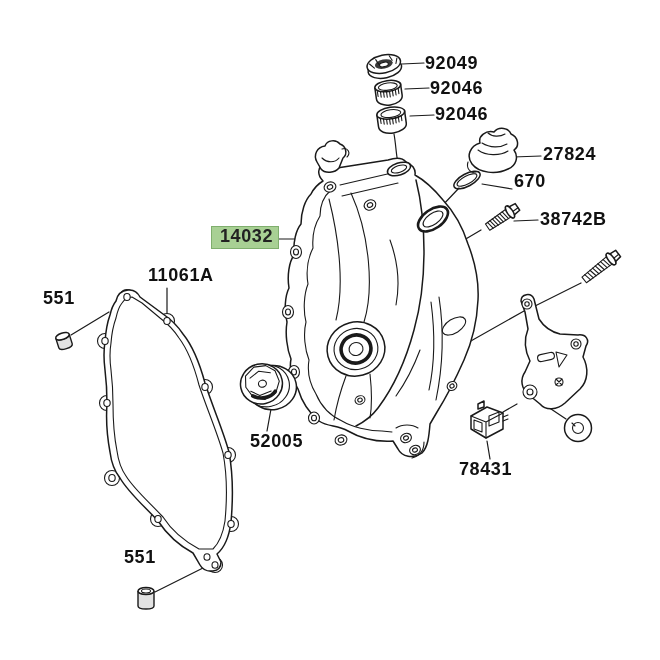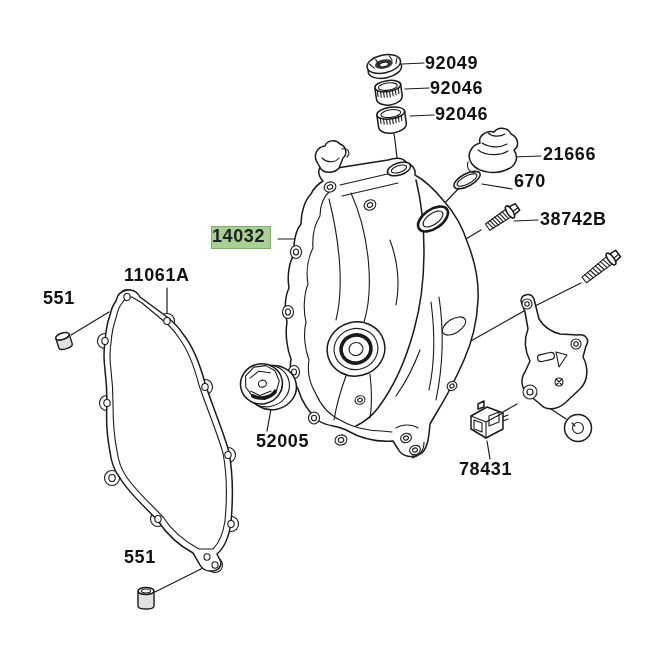--- a/index.html
+++ b/index.html
@@ -1,21 +1,21 @@
 <!DOCTYPE html>
 <html><head>
 <meta charset="utf-8">
 <style>
   html,body{margin:0;padding:0;background:#ffffff;}
   #stage{position:relative;width:660px;height:660px;background:#fff;overflow:hidden;
          font-family:"Liberation Sans",sans-serif;}
   #art{position:absolute;left:0;top:0;}
   .lbl{position:absolute;font:bold 18px "Liberation Sans",sans-serif;letter-spacing:.6px;
        color:#111;white-space:nowrap;line-height:19px;}
-  .lbl.hl{background:#a8d094;border:1px solid #7fae6d;padding:0 5px 2px 0;color:#222;}
+  .lbl.hl{background:#a8d094;border:1px solid #7fae6d;padding:0 5px 2px 8px;color:#222;}
   
   .s{stroke:#1a1a1a;stroke-width:1.5;fill:none;stroke-linecap:round;stroke-linejoin:round;}
   .sf{stroke:#1a1a1a;stroke-width:1.5;fill:#fff;stroke-linecap:round;stroke-linejoin:round;}
   .thin{stroke-width:1.1;}
   .thick{stroke-width:2.6;}
   .heavy{stroke-width:3.6;}
   .ldr{stroke:#1a1a1a;stroke-width:1.2;fill:none;stroke-linecap:round;}
 </style>
 </head>
 <body>
@@ -276,22 +276,22 @@
   <g>
     <path d="M138,591 L138,606 C138,610 154,610 154,606 L154,591 C154,595 138,595 138,591 Z" fill="#e2e2e2" stroke="#1a1a1a" stroke-width="1.4"></path>
     <ellipse class="sf" cx="146" cy="591" rx="8" ry="3.6"></ellipse>
     <ellipse class="sf thin" cx="146" cy="591" rx="4.5" ry="2"></ellipse>
   </g>
 </svg>
 
   <div class="lbl" style="left:425px;top:54px">92049</div>
   <div class="lbl" style="left:430px;top:79px">92046</div>
   <div class="lbl" style="left:435px;top:105px">92046</div>
-  <div class="lbl" style="left:543px;top:145px">21666</div>
+  <div class="lbl" style="left:543px;top:145px">27824</div>
   <div class="lbl" style="left:514px;top:172px">670</div>
   <div class="lbl" style="left:540px;top:210px">38742B</div>
   <div class="lbl hl" style="left:211px;top:226px">14032</div>
-  <div class="lbl" style="left:124px;top:266px">11061A</div>
+  <div class="lbl" style="left:148px;top:266px">11061A</div>
   <div class="lbl" style="left:43px;top:289px">551</div>
-  <div class="lbl" style="left:256px;top:432px">52005</div>
+  <div class="lbl" style="left:250px;top:432px">52005</div>
   <div class="lbl" style="left:459px;top:460px">78431</div>
   <div class="lbl" style="left:124px;top:548px">551</div>
 </div>
 
 </body></html>

